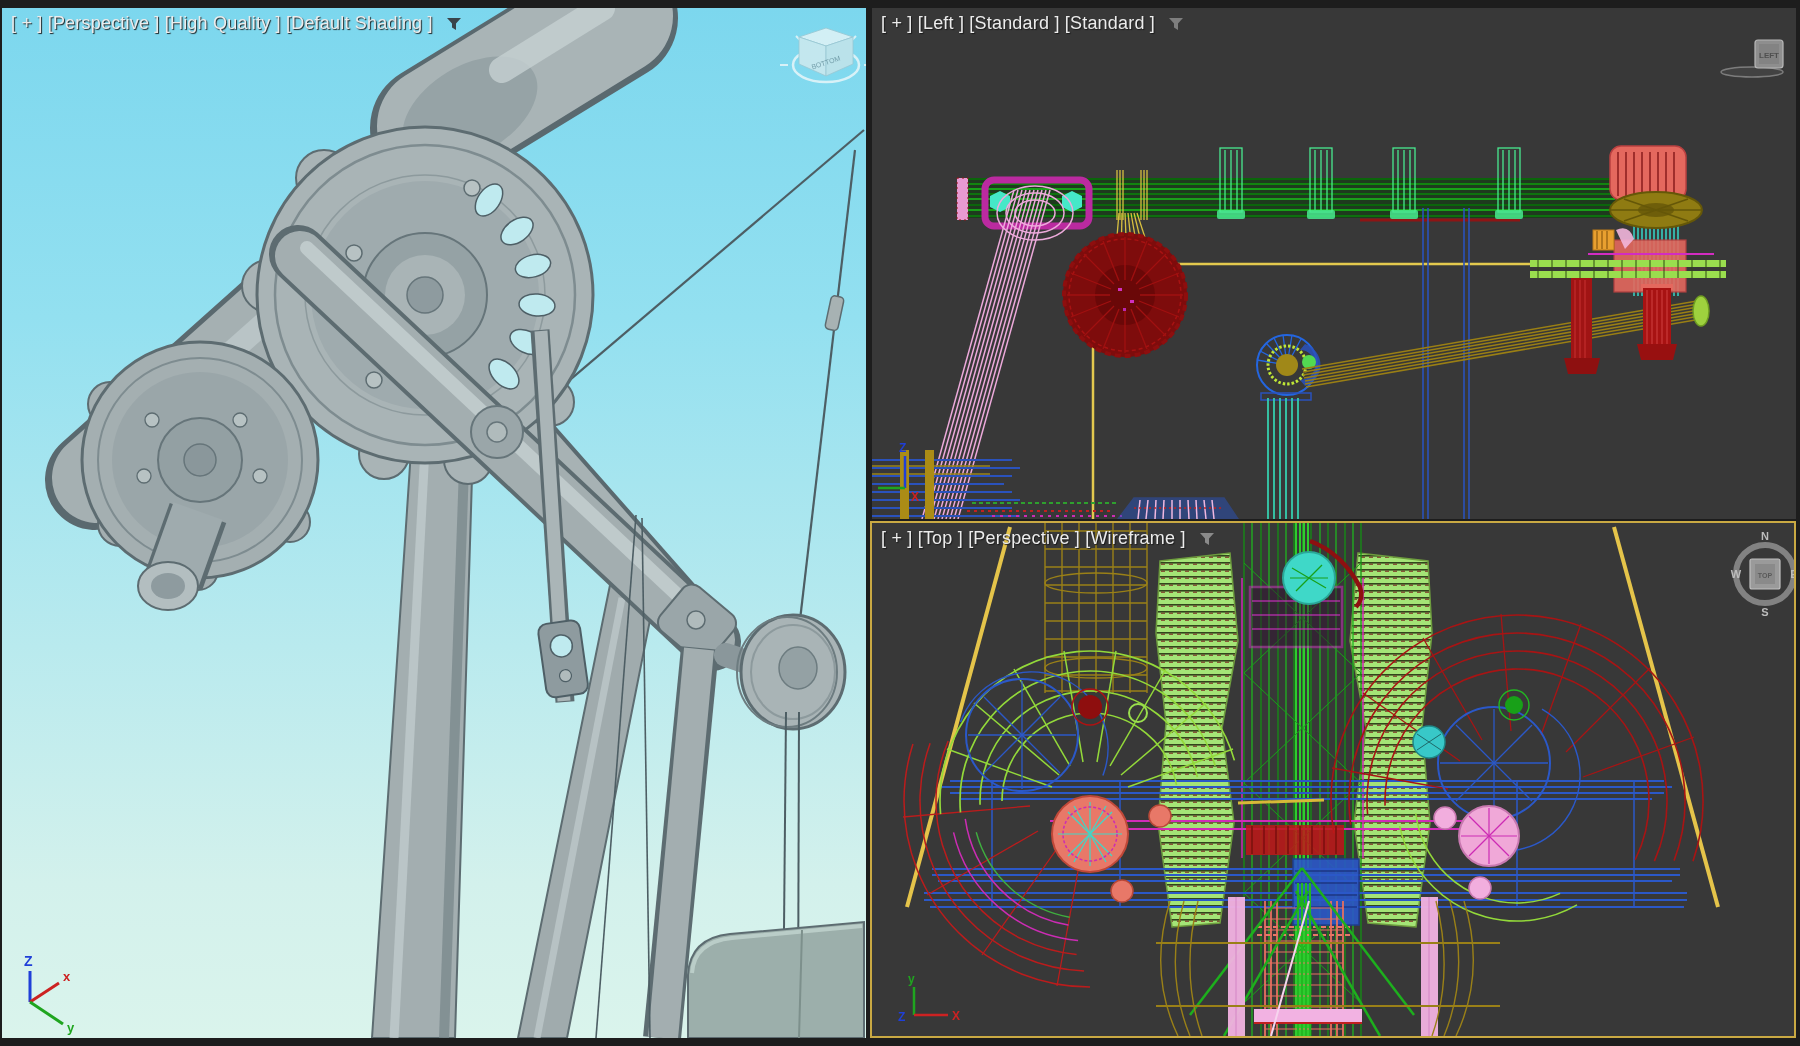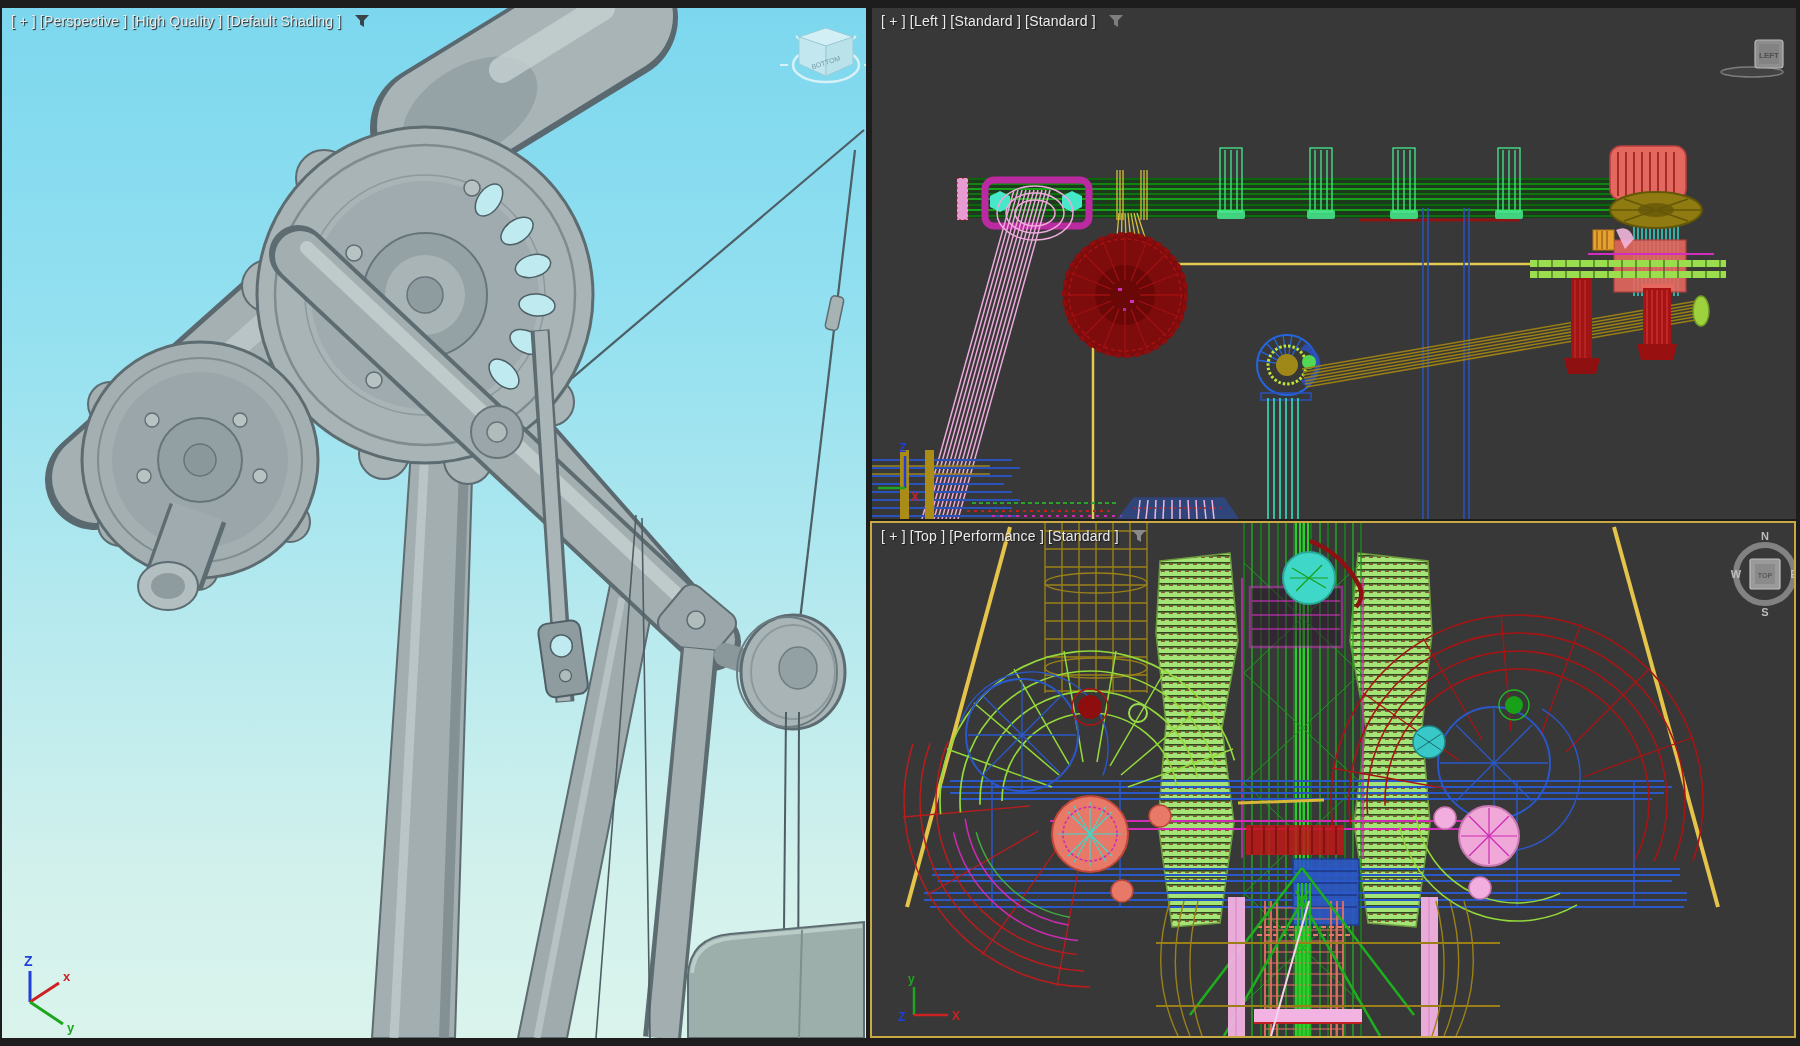--- a/index.html
+++ b/index.html
@@ -4,21 +4,21 @@
 <style>
   html,body{margin:0;padding:0;background:#111;}
   #stage{position:relative;width:1800px;height:1046px;background:#1d1d1d;overflow:hidden;
          font-family:"Liberation Sans",sans-serif;}
   .viewport{position:absolute;overflow:hidden;}
   #vp-persp{left:2px;top:8px;width:864px;height:1030px;
     background:linear-gradient(180deg,#7cd7ee 0%,#93e0f0 30%,#b9eaee 62%,#d3f1ec 85%,#daf4ec 100%);}
   #vp-left{left:872px;top:8px;width:924px;height:511px;background:#383838;}
   #vp-top{left:870px;top:521px;width:926px;height:517px;background:#383838;
     border:2px solid #c9a943;box-sizing:border-box;}
-  .vp-label{position:absolute;top:5px;left:9px;font-size:14px;letter-spacing:.2px;
+  .vp-label{position:absolute;top:5px;left:9px;font-size:18px;letter-spacing:.2px;
     color:#ececec;text-shadow:1px 1px 1px rgba(25,25,25,.95);white-space:nowrap;z-index:30;}
   .vp-label .funnel{display:inline-block;margin-left:8px;vertical-align:-2px;}
   svg{position:absolute;left:0;top:0;}
   .wire{image-rendering:auto;}
   text{font-family:"Liberation Sans",sans-serif;}
 </style>
 </head>
 <body>
 
 <div id="stage">
@@ -804,21 +804,21 @@
 
       <g>
         <line x1="42" y1="492" x2="42" y2="464" stroke="#1fa51f" stroke-width="2.5"></line>
         <line x1="42" y1="492" x2="76" y2="492" stroke="#cc2222" stroke-width="2.5"></line>
         <text x="36" y="460" font-size="12" font-weight="bold" fill="#1fa51f">y</text>
         <text x="80" y="497" font-size="12" font-weight="bold" fill="#cc2222">X</text>
         <text x="26" y="498" font-size="12" font-weight="bold" fill="#1f3fd8">Z</text>
       </g>
     </svg>
     <div class="vp-label">
-      <span>[ + ] [Top ] [Performance ] [Standard ]</span>
+      <span>[ + ] [Top ] [Perspective ] [Wireframe ]</span>
       <span class="funnel">
         <svg width="16" height="14" viewBox="0 0 16 14" style="position:static">
             <path d="M1,1 H15 L10,6.5 V13 L6,10.5 V6.5 Z" fill="#8a8a8a"></path>
           </svg>
       </span>
     </div>
   </div>
 
 </div>
 

